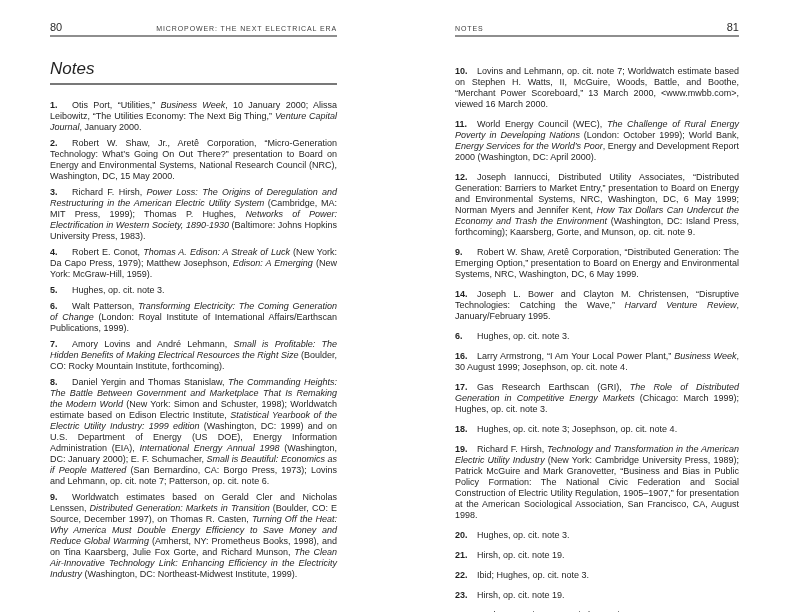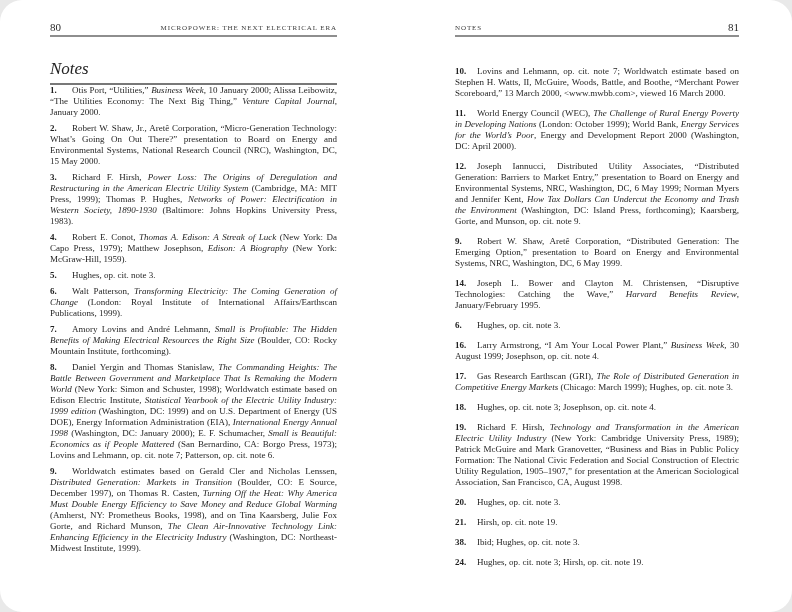--- a/index.html
+++ b/index.html
@@ -1,25 +1,24 @@
 <!DOCTYPE html>
 <html><head>
 <meta charset="utf-8">
 <style>
   html, body { margin: 0; padding: 0; background: #e9e9e9; }
   .spread {
     position: relative;
     width: 792px;
     height: 612px;
     background: #ffffff;
-    font-family: Liberation Serif, serif;
+    font-family: Liberation Sans, sans-serif;
     color: #1f1f1f;
     overflow: hidden;
     margin: 0 auto;
-    border-radius: 22px;
   }
   .page { position: absolute; top: 22px; }
   .page-left  { left: 50px;  width: 287px; }
   .page-right { left: 455px; width: 284px; }
 
   .page-header {
     display: flex;
     justify-content: space-between;
     align-items: flex-end;
     border-bottom: 2px solid #8e8e8e;
@@ -37,21 +36,21 @@
     padding-bottom: 4px;
     border-bottom: 2px solid #787878;
     color: #242424;
   }
 
   .notes-col {
     text-align: justify;
     font-size: 9px;
     line-height: 11px;
   }
-  .notes-left  { }
+  .notes-left  { margin-top: 15px; }
   .notes-right { margin-top: 29px; }
 
   p.note { margin: 0; }
   .notes-left  p.note + p.note { margin-top: 5px; }
   .notes-right p.note + p.note { margin-top: 9px; }
 
   .note-num { font-weight: bold; display: inline-block; width: 22px; }
   .it { font-style: italic; }
 </style>
 </head>
@@ -62,45 +61,46 @@
   <div class="page page-left">
     <div class="page-header">
       <span class="pageno">80</span>
       <span class="runhead">MICROPOWER: THE NEXT ELECTRICAL ERA</span>
     </div>
     <h1 class="notes-title">Notes</h1>
     <div class="notes-col notes-left">
         <p class="note"><span class="note-num">1.</span><span>Otis Port, “Utilities,” </span><span class="it">Business Week</span><span>, 10 January 2000; Alissa Leibowitz, “The Utilities Economy: The Next Big Thing,” </span><span class="it">Venture Capital Journal</span><span>, January 2000.</span></p>
         <p class="note"><span class="note-num">2.</span><span>Robert W. Shaw, Jr., Aretê Corporation, “Micro-Generation Technology: What’s Going On Out There?” presentation to Board on Energy and Environmental Systems, National Research Council (NRC), Washington, DC, 15 May 2000.</span></p>
         <p class="note"><span class="note-num">3.</span><span>Richard F. Hirsh, </span><span class="it">Power Loss: The Origins of Deregulation and Restructuring in the American Electric Utility System</span><span> (Cambridge, MA: MIT Press, 1999); Thomas P. Hughes, </span><span class="it">Networks of Power: Electrification in Western Society, 1890-1930</span><span> (Baltimore: Johns Hopkins University Press, 1983).</span></p>
-        <p class="note"><span class="note-num">4.</span><span>Robert E. Conot, </span><span class="it">Thomas A. Edison: A Streak of Luck</span><span> (New York: Da Capo Press, 1979); Matthew Josephson, </span><span class="it">Edison: A Biography</span><span> (New York: McGraw-Hill, 1959).</span></p>
+        <p class="note"><span class="note-num">4.</span><span>Robert E. Conot, </span><span class="it">Thomas A. Edison: A Streak of Luck</span><span> (New York: Da Capo Press, 1979); Matthew Josephson, </span><span class="it">Edison: A Emerging</span><span> (New York: McGraw-Hill, 1959).</span></p>
         <p class="note"><span class="note-num">5.</span><span>Hughes, op. cit. note 3.</span></p>
         <p class="note"><span class="note-num">6.</span><span>Walt Patterson, </span><span class="it">Transforming Electricity: The Coming Generation of Change</span><span> (London: Royal Institute of International Affairs/Earthscan Publications, 1999).</span></p>
         <p class="note"><span class="note-num">7.</span><span>Amory Lovins and André Lehmann, </span><span class="it">Small is Profitable: The Hidden Benefits of Making Electrical Resources the Right Size</span><span> (Boulder, CO: Rocky Mountain Institute, forthcoming).</span></p>
         <p class="note"><span class="note-num">8.</span><span>Daniel Yergin and Thomas Stanislaw, </span><span class="it">The Commanding Heights: The Battle Between Government and Marketplace That Is Remaking the Modern World</span><span> (New York: Simon and Schuster, 1998); Worldwatch estimate based on Edison Electric Institute, </span><span class="it">Statistical Yearbook of the Electric Utility Industry: 1999 edition</span><span> (Washington, DC: 1999) and on U.S. Department of Energy (US DOE), Energy Information Administration (EIA), </span><span class="it">International Energy Annual 1998</span><span> (Washington, DC: January 2000); E. F. Schumacher, </span><span class="it">Small is Beautiful: Economics as if People Mattered</span><span> (San Bernardino, CA: Borgo Press, 1973); Lovins and Lehmann, op. cit. note 7; Patterson, op. cit. note 6.</span></p>
         <p class="note"><span class="note-num">9.</span><span>Worldwatch estimates based on Gerald Cler and Nicholas Lenssen, </span><span class="it">Distributed Generation: Markets in Transition</span><span> (Boulder, CO: E Source, December 1997), on Thomas R. Casten, </span><span class="it">Turning Off the Heat: Why America Must Double Energy Efficiency to Save Money and Reduce Global Warming</span><span> (Amherst, NY: Prometheus Books, 1998), and on Tina Kaarsberg, Julie Fox Gorte, and Richard Munson, </span><span class="it">The Clean Air-Innovative Technology Link: Enhancing Efficiency in the Electricity Industry</span><span> (Washington, DC: Northeast-Midwest Institute, 1999).</span></p>
       </div>
   </div>
 
   <div class="page page-right">
     <div class="page-header">
       <span class="runhead">NOTES</span>
       <span class="pageno">81</span>
     </div>
     <div class="notes-col notes-right">
         <p class="note"><span class="note-num">10.</span><span>Lovins and Lehmann, op. cit. note 7; Worldwatch estimate based on Stephen H. Watts, II, McGuire, Woods, Battle, and Boothe, “Merchant Power Scoreboard,” 13 March 2000, &lt;www.mwbb.com&gt;, viewed 16 March 2000.</span></p>
         <p class="note"><span class="note-num">11.</span><span>World Energy Council (WEC), </span><span class="it">The Challenge of Rural Energy Poverty in Developing Nations</span><span> (London: October 1999); World Bank, </span><span class="it">Energy Services for the World’s Poor</span><span>, Energy and Development Report 2000 (Washington, DC: April 2000).</span></p>
         <p class="note"><span class="note-num">12.</span><span>Joseph Iannucci, Distributed Utility Associates, “Distributed Generation: Barriers to Market Entry,” presentation to Board on Energy and Environmental Systems, NRC, Washington, DC, 6 May 1999; Norman Myers and Jennifer Kent, </span><span class="it">How Tax Dollars Can Undercut the Economy and Trash the Environment</span><span> (Washington, DC: Island Press, forthcoming); Kaarsberg, Gorte, and Munson, op. cit. note 9.</span></p>
         <p class="note"><span class="note-num">9.</span><span>Robert W. Shaw, Aretê Corporation, “Distributed Generation: The Emerging Option,” presentation to Board on Energy and Environmental Systems, NRC, Washington, DC, 6 May 1999.</span></p>
-        <p class="note"><span class="note-num">14.</span><span>Joseph L. Bower and Clayton M. Christensen, “Disruptive Technologies: Catching the Wave,” </span><span class="it">Harvard Benefits Review</span><span>, January/February 1995.</span></p>
+        <p class="note"><span class="note-num">14.</span><span>Joseph L. Bower and Clayton M. Christensen, “Disruptive Technologies: Catching the Wave,” </span><span class="it">Harvard Venture Review</span><span>, January/February 1995.</span></p>
         <p class="note"><span class="note-num">6.</span><span>Hughes, op. cit. note 3.</span></p>
         <p class="note"><span class="note-num">16.</span><span>Larry Armstrong, “I Am Your Local Power Plant,” </span><span class="it">Business Week</span><span>, 30 August 1999; Josephson, op. cit. note 4.</span></p>
         <p class="note"><span class="note-num">17.</span><span>Gas Research Earthscan (GRI), </span><span class="it">The Role of Distributed Generation in Competitive Energy Markets</span><span> (Chicago: March 1999); Hughes, op. cit. note 3.</span></p>
         <p class="note"><span class="note-num">18.</span><span>Hughes, op. cit. note 3; Josephson, op. cit. note 4.</span></p>
         <p class="note"><span class="note-num">19.</span><span>Richard F. Hirsh, </span><span class="it">Technology and Transformation in the American Electric Utility Industry</span><span> (New York: Cambridge University Press, 1989); Patrick McGuire and Mark Granovetter, “Business and Bias in Public Policy Formation: The National Civic Federation and Social Construction of Electric Utility Regulation, 1905–1907,” for presentation at the American Sociological Association, San Francisco, CA, August 1998.</span></p>
         <p class="note"><span class="note-num">20.</span><span>Hughes, op. cit. note 3.</span></p>
         <p class="note"><span class="note-num">21.</span><span>Hirsh, op. cit. note 19.</span></p>
-        <p class="note"><span class="note-num">38.</span><span>Ibid; Hughes, op. cit. note 3.</span></p>
+        <p class="note"><span class="note-num">22.</span><span>Ibid; Hughes, op. cit. note 3.</span></p>
+        <p class="note"><span class="note-num">23.</span><span>Hirsh, op. cit. note 19.</span></p>
         <p class="note"><span class="note-num">24.</span><span>Hughes, op. cit. note 3; Hirsh, op. cit. note 19.</span></p>
       </div>
   </div>
 
 </div>
 
 </body></html>

